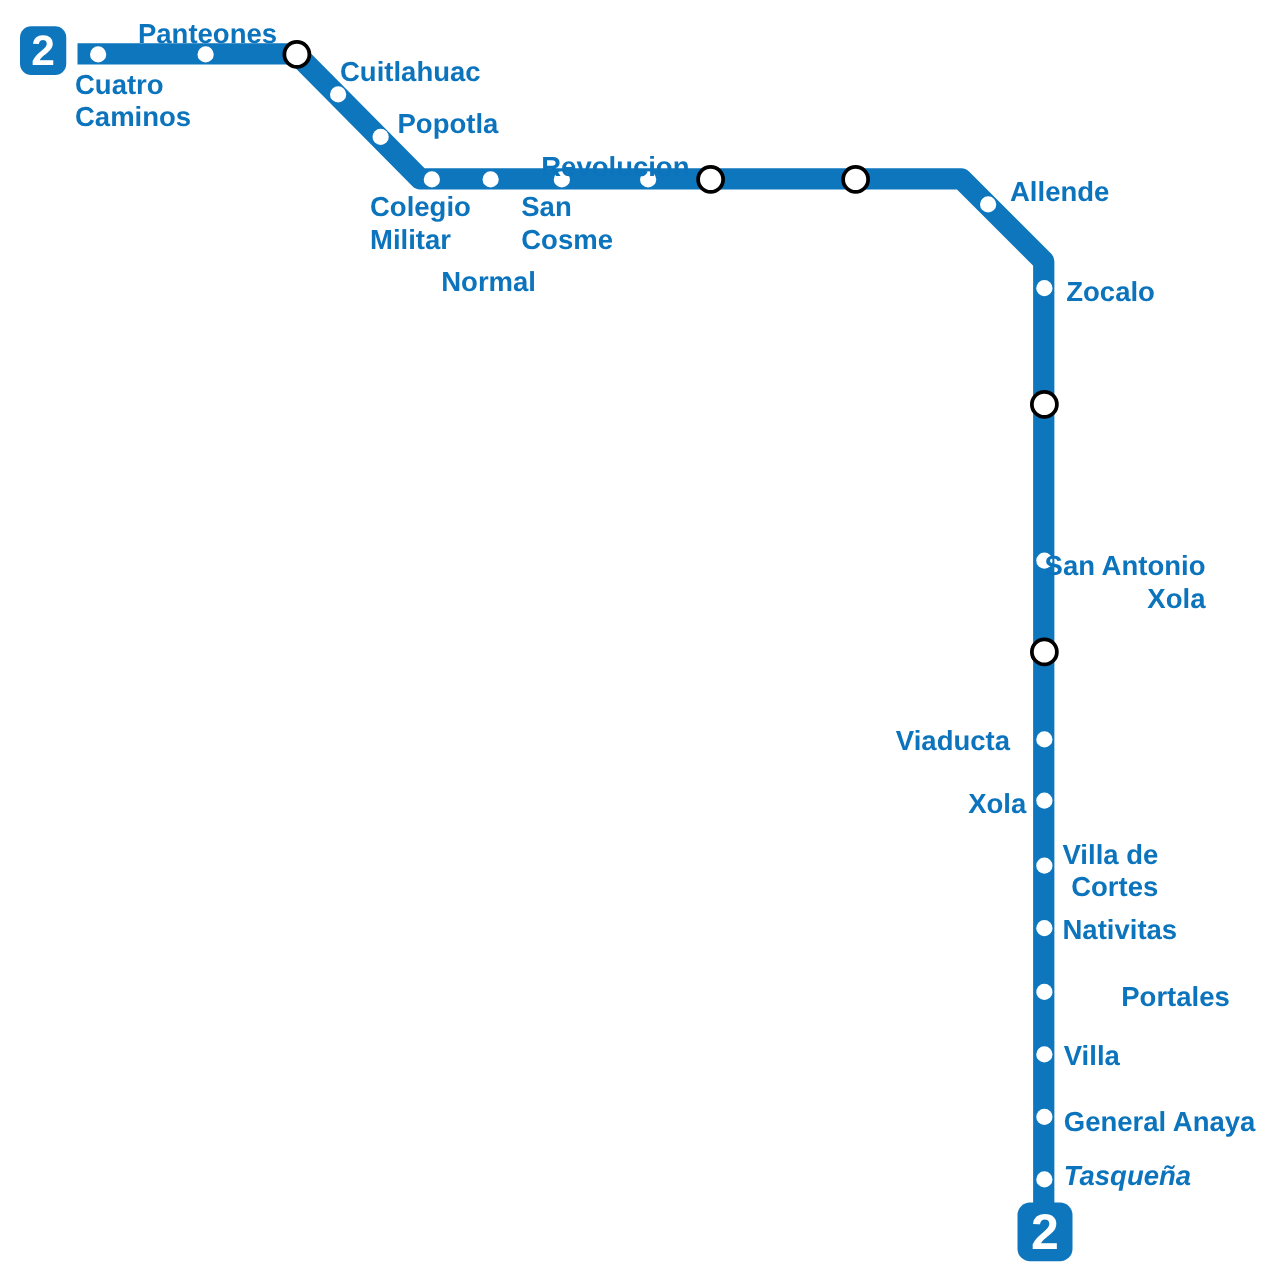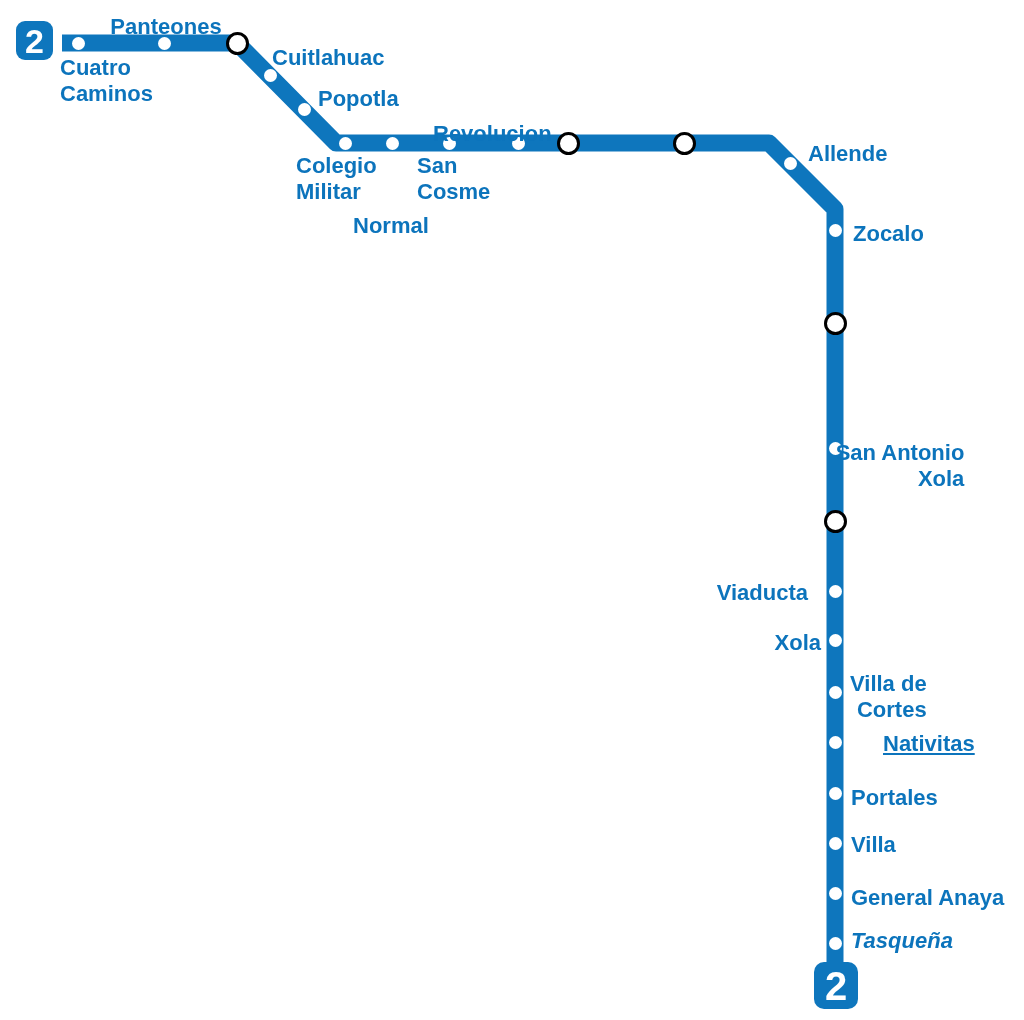--- a/index.html
+++ b/index.html
@@ -110,25 +110,25 @@
       <div class="dot regular" style="left: 828.5px; top: 633.5px;"></div>
       <div class="st-label right" style="top: 630px; right: 203px;">
         <div>Xola</div>
       </div>
       <div class="dot regular" style="left: 828.5px; top: 685.5px;"></div>
       <div class="st-label left" style="top: 671px; left: 850px; text-align: right;">
         <div>Villa de</div>
         <div>Cortes</div>
       </div>
       <div class="dot regular" style="left: 828.5px; top: 735.5px;"></div>
-      <div class="st-label left" style="top: 731px; left: 883px; text-decoration: underline;">
+      <div class="st-label left" style="top: 731px; left: 850px;">
         <div>Nativitas</div>
       </div>
       <div class="dot regular" style="left: 828.5px; top: 786.5px;"></div>
-      <div class="st-label left" style="top: 785px; left: 851px;">
+      <div class="st-label left" style="top: 785px; left: 897px;">
         <div>Portales</div>
       </div>
       <div class="dot regular" style="left: 828.5px; top: 836.5px;"></div>
       <div class="st-label left" style="top: 832px; left: 851px;">
         <div>Villa</div>
       </div>
       <div class="dot regular" style="left: 828.5px; top: 886.5px;"></div>
       <div class="st-label left" style="top: 885px; left: 851px;">
         <div>General Anaya</div>
       </div>

